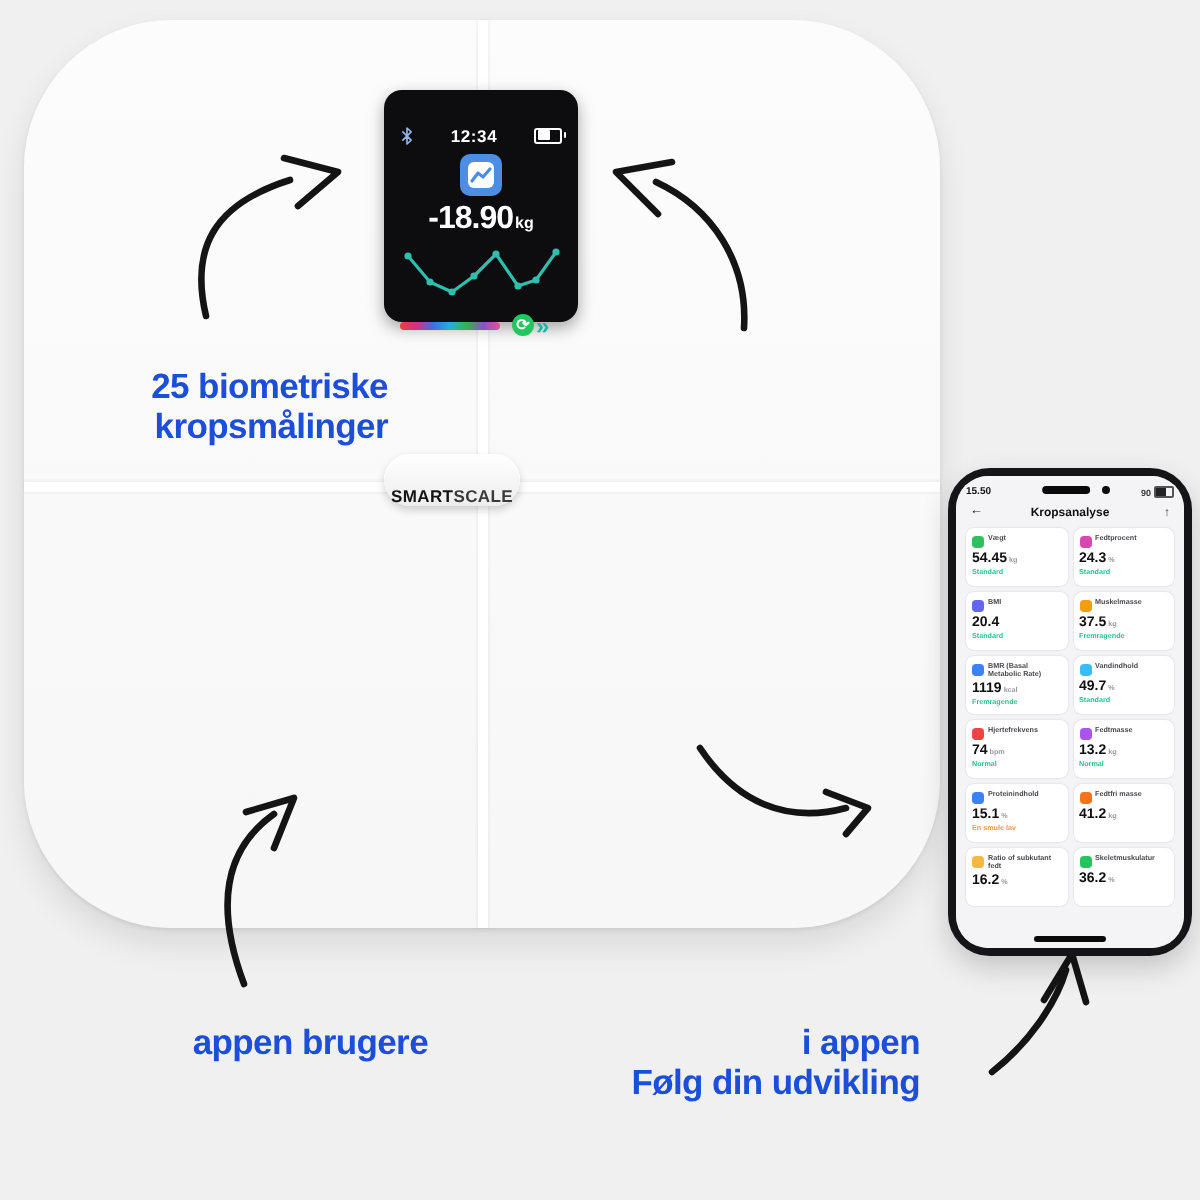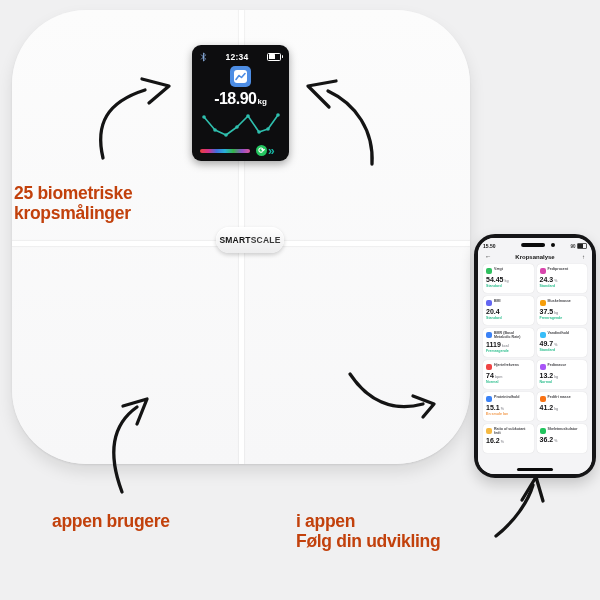--- a/index.html
+++ b/index.html
@@ -12,48 +12,48 @@
          background:linear-gradient(180deg,#fcfcfc,#f7f7f8);
          border-radius:74px;
          box-shadow:0 8px 16px rgba(0,0,0,.10), 0 1px 2px rgba(0,0,0,.08);}
   .groove-v{position:absolute;left:227px;top:0;width:5px;height:100%;
             background:#fff;box-shadow:1px 0 1px rgba(0,0,0,.04),-1px 0 1px rgba(0,0,0,.04);}
   .groove-h{position:absolute;left:0;top:231px;width:100%;height:5px;
             background:#fff;box-shadow:0 1px 1px rgba(0,0,0,.04),0 -1px 1px rgba(0,0,0,.04);}
 
   
   .display{position:absolute;left:192px;top:45px;width:97px;height:116px;
-           background:#0d0d0f;border-radius:9px;padding:6px 8px;box-sizing:border-box;
+           background:#0d0d0f;border-radius:9px;padding:17px 8px;box-sizing:border-box;
            box-shadow:0 3px 8px rgba(0,0,0,.35);}
   .disp-status{display:flex;justify-content:space-between;align-items:center;height:11px;}
   .disp-time{color:#fff;font-size:8.5px;font-weight:700;letter-spacing:.3px;}
   .batt{width:12px;height:6px;border:1px solid #fff;border-radius:1.5px;position:relative;}
   .batt::after{content:"";position:absolute;right:-3px;top:1px;width:1.5px;height:3px;background:#fff;border-radius:1px;}
   .batt i{position:absolute;left:.5px;top:.5px;bottom:.5px;width:55%;background:#fff;border-radius:.5px;}
   .app-ic{width:21px;height:21px;margin:4px auto 0;background:#4d8de4;border-radius:5px;
           display:flex;align-items:center;justify-content:center;}
   .weight-row{display:flex;justify-content:center;align-items:baseline;margin-top:3px;color:#fff;}
   .weight-val{font-size:16px;font-weight:700;letter-spacing:-.5px;}
   .weight-unit{font-size:8px;font-weight:700;margin-left:1px;}
   .disp-bottom{display:flex;align-items:center;margin-top:1px;}
   .grad-bar{height:4px;width:50px;border-radius:2px;}
   .sync-circ{width:11px;height:11px;border-radius:50%;background:#23c55e;color:#fff;
              font-size:8px;line-height:11px;text-align:center;margin-left:6px;font-weight:700;}
   .chev{color:#18b5a3;font-size:12px;font-weight:700;line-height:10px;margin-left:1px;}
 
   
-  .pill{position:absolute;left:216px;top:227px;width:68px;height:26px;border-radius:14px;
+  .pill{position:absolute;left:192px;top:227px;width:68px;height:26px;border-radius:14px;
         background:linear-gradient(180deg,#ffffff,#ededee);
         box-shadow:0 2px 4px rgba(0,0,0,.18), inset 0 1px 0 #fff;
-        display:flex;align-items:center;justify-content:center;font-size:8.5px;letter-spacing:.2px;}
+        display:flex;align-items:flex-end;justify-content:center;font-size:8.5px;letter-spacing:.2px;}
   .pill b{color:#141414;font-weight:700;}
   .pill span{color:#3a3a3a;font-weight:700;}
 
   
-  .note{position:absolute;text-align:left;color:#c2410c;font-weight:700;
+  .note{position:absolute;text-align:right;color:#1d4ed8;font-weight:700;
         font-size:17.5px;line-height:1.16;letter-spacing:-.3px;}
   .note-measure{left:14px;top:183px;width:180px;}
   .note-display{left:288px;top:180px;width:170px;}
   .note-sync{left:252px;top:324px;width:176px;}
   .note-users{left:52px;top:511px;width:162px;}
   .note-app{left:296px;top:511px;width:164px;}
 
   .arrow{position:absolute;}
   .arrow path,.arrow polyline{fill:none;stroke:#141414;stroke-width:3.3;
         stroke-linecap:round;stroke-linejoin:round;}

